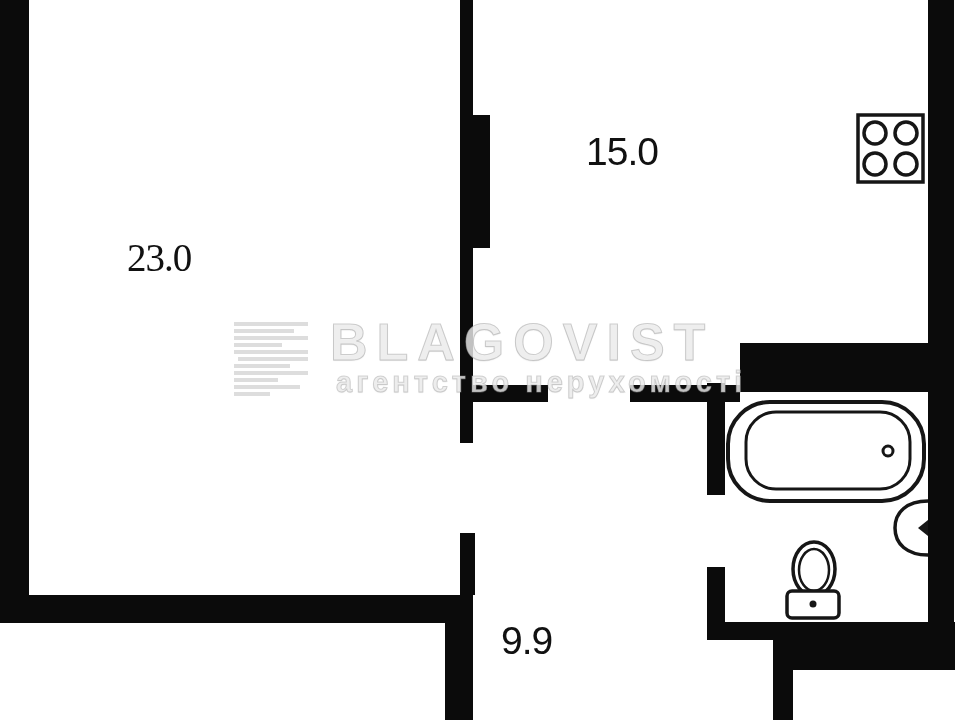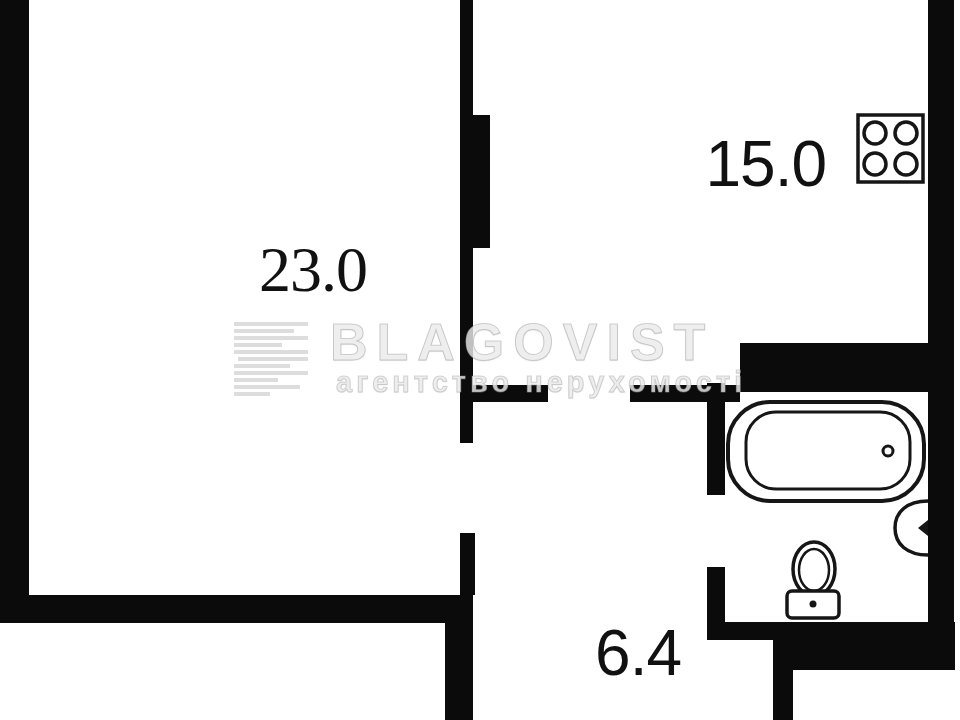--- a/index.html
+++ b/index.html
@@ -2,22 +2,22 @@
 <html><head>
 <meta charset="utf-8">
 <style>
   html,body{margin:0;padding:0;background:#fff;}
   #plan{
     position:relative;width:960px;height:720px;background:#ffffff;overflow:hidden;
     font-family:"Liberation Sans", sans-serif;
   }
   .wall{position:absolute;background:#0b0b0b;z-index:1;}
   .room-label{
-    position:absolute;z-index:3;color:#111;font-size:64px;letter-spacing:-1px;
-    text-align:right;line-height:1;white-space:nowrap;
+    position:absolute;z-index:3;color:#111;font-size:39px;letter-spacing:-1px;
+    text-align:left;line-height:1;white-space:nowrap;
   }
   .fixture{position:absolute;z-index:2;}
   
   #watermark{position:absolute;left:232px;top:316px;z-index:4;pointer-events:none;}
   #wm-logo{position:absolute;left:0;top:6px;opacity:.8;}
   #wm-brand{
     position:absolute;left:98px;top:0;width:640px;
     font-size:52px;font-weight:bold;letter-spacing:9px;line-height:1;
     color:rgba(240,240,240,0.78);
     -webkit-text-stroke:1px rgba(150,150,150,0.45);
@@ -53,21 +53,21 @@
   <div class="wall" style="left:928px;top:0;   width:26px; height:670px;"></div>
   <div class="wall" style="left:707px;top:383px;width:18px; height:112px;"></div>
 
   <div class="wall" style="left:707px;top:567px;width:18px; height:61px;"></div>
   <div class="wall" style="left:707px;top:622px;width:86px; height:18px;"></div>
   <div class="wall" style="left:773px;top:622px;width:20px; height:98px;"></div>
   <div class="wall" style="left:793px;top:622px;width:162px;height:48px;"></div>
 
   <div class="room-label" style="left:127px;top:238px;width:240px;font-family:Liberation Serif, serif;">23.0</div>
   <div class="room-label" style="left:586px;top:132px;width:240px;">15.0</div>
-  <div class="room-label" style="left:501px;top:621px;width:180px;">6.4</div>
+  <div class="room-label" style="left:501px;top:621px;width:180px;">9.9</div>
 
   <svg class="fixture" style="left:855px;top:112px;" width="71" height="73" viewBox="0 0 71 73">
     <rect x="3" y="3" width="65" height="67" fill="#fff" stroke="#161616" stroke-width="3.5"></rect>
     <circle cx="20" cy="21" r="11" fill="#fff" stroke="#161616" stroke-width="3.5"></circle>
     <circle cx="51" cy="21" r="11" fill="#fff" stroke="#161616" stroke-width="3.5"></circle>
     <circle cx="20" cy="52" r="11" fill="#fff" stroke="#161616" stroke-width="3.5"></circle>
     <circle cx="51" cy="52" r="11" fill="#fff" stroke="#161616" stroke-width="3.5"></circle>
   </svg>
 
   <svg class="fixture" style="left:725px;top:399px;" width="202" height="105" viewBox="0 0 202 105">

